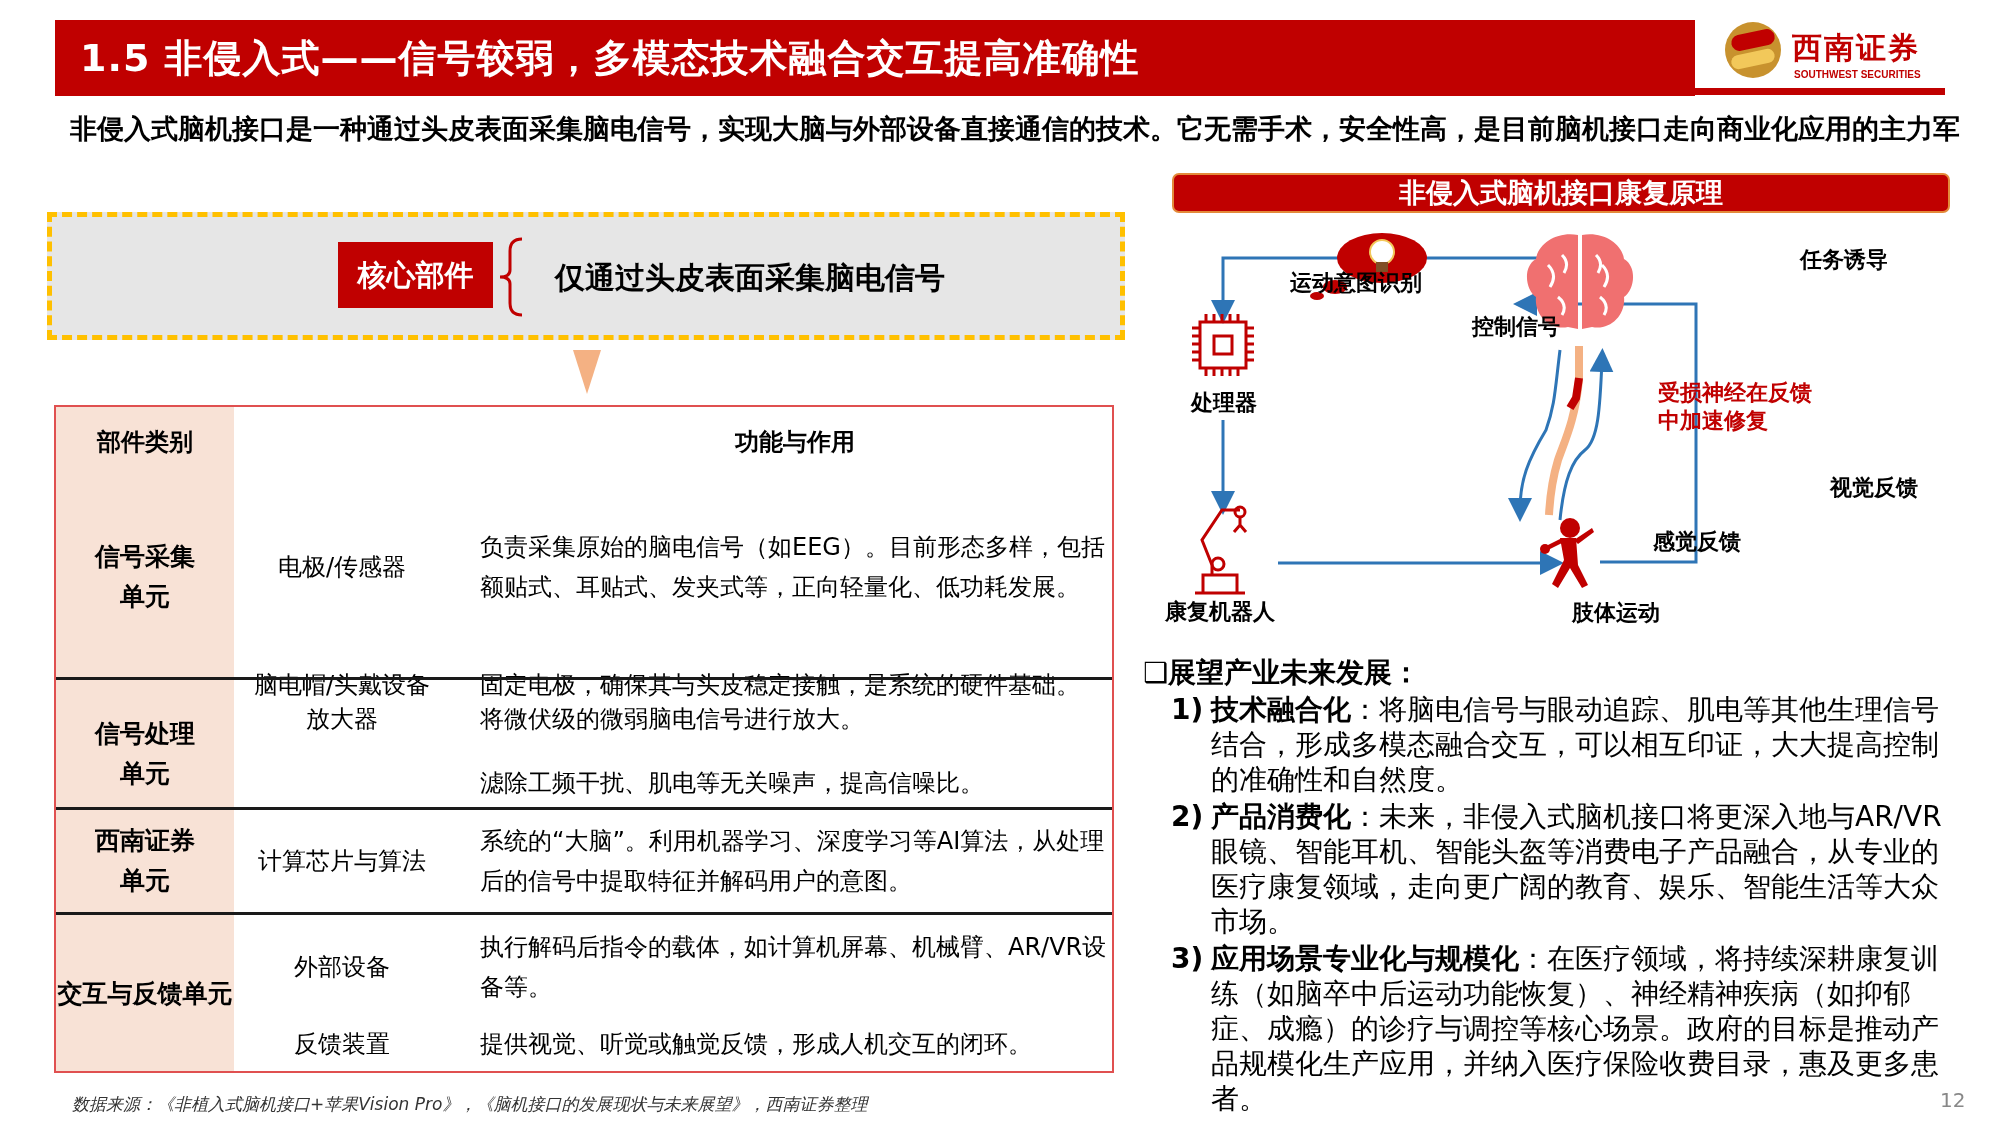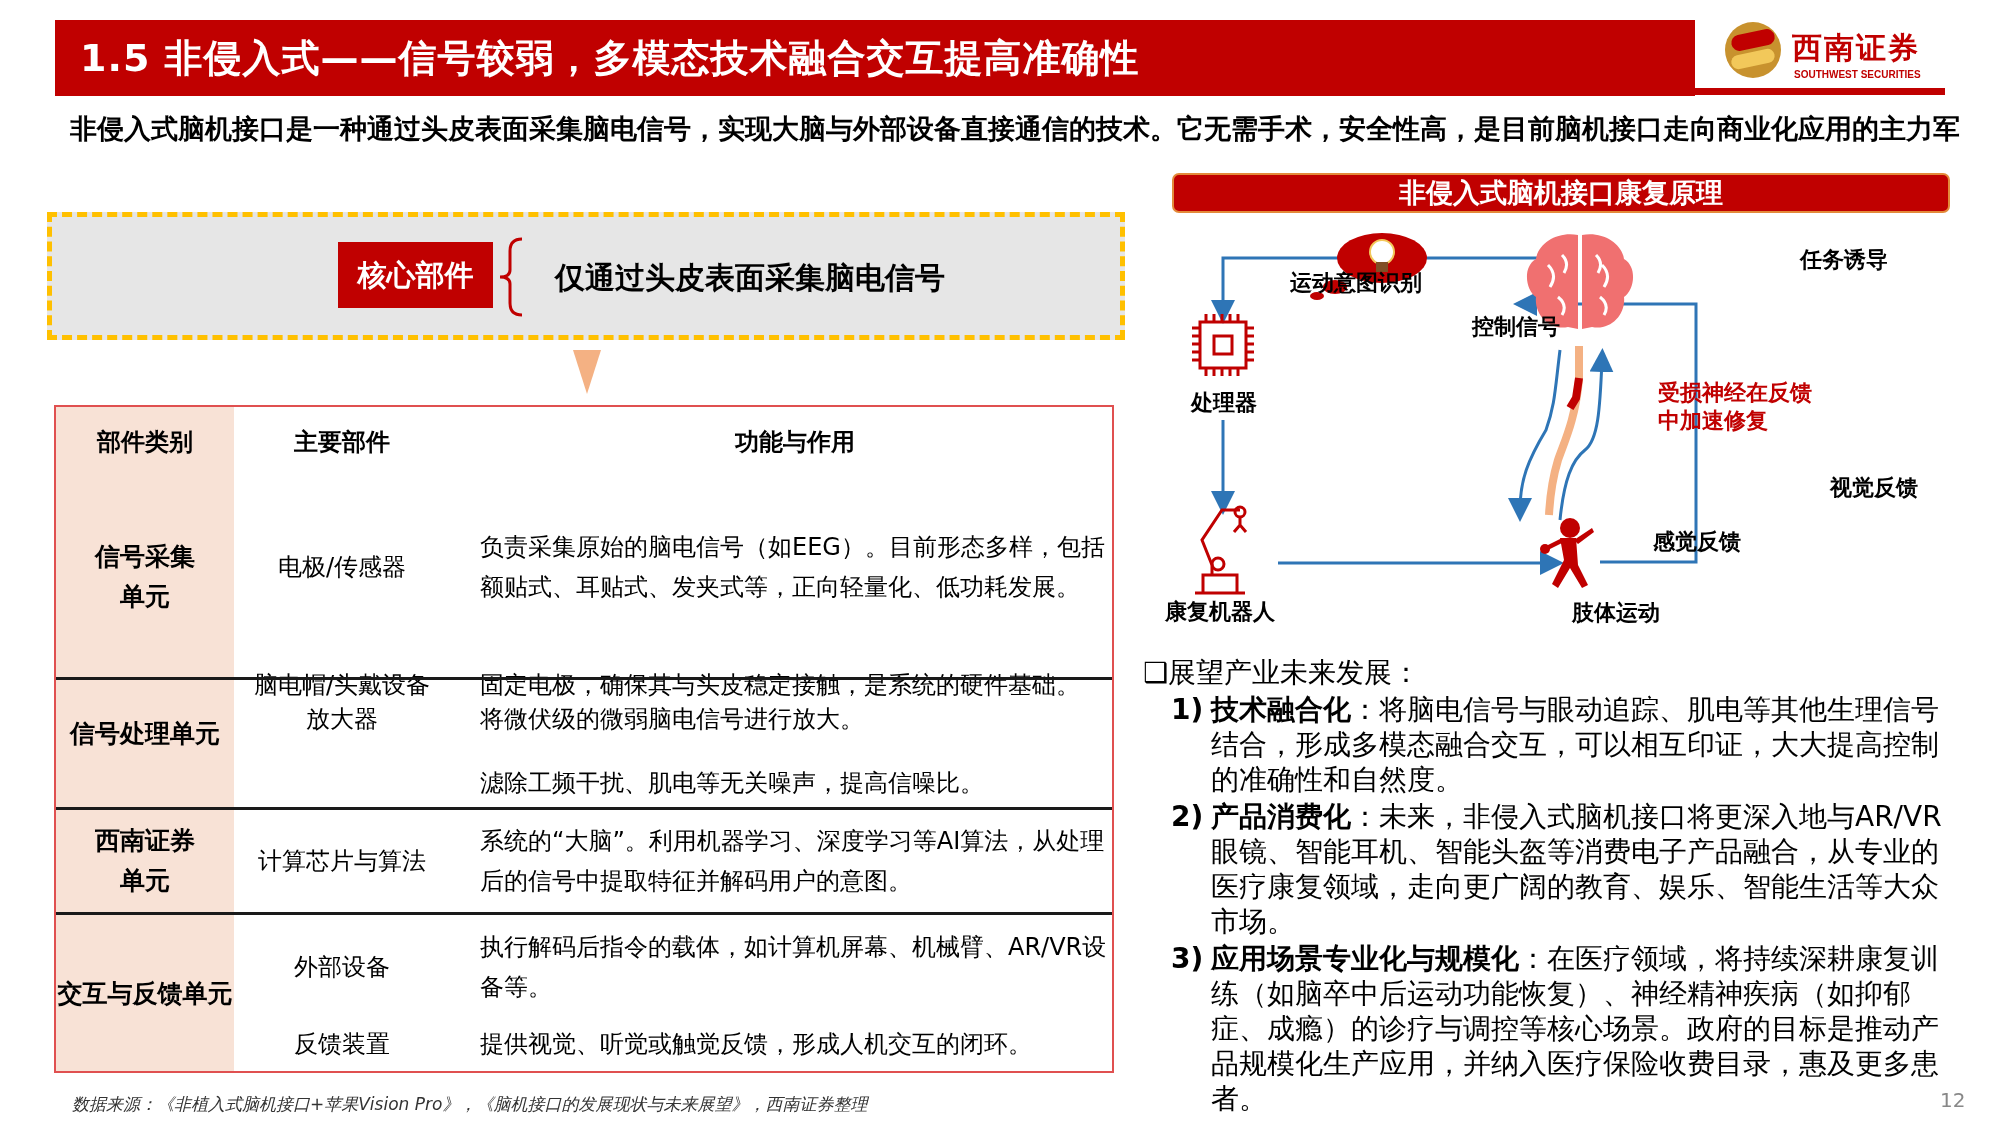--- a/index.html
+++ b/index.html
@@ -26,21 +26,21 @@
   .th{font-size:24px;font-weight:bold}
   .cat{font-size:25px;font-weight:bold;line-height:40px;width:178px;left:0}
   .part{font-size:24px;left:178px;width:216px}
   .func{font-size:24px;left:424px;width:630px;justify-content:flex-start;text-align:left;line-height:40px}
   .rowline{position:absolute;left:0;width:100%;height:3px;background:#1a1a1a}
   #source{left:72px;top:1093px;font-size:17px;font-style:italic;color:#333}
   #diagram-title{left:1172px;top:173px;width:778px;height:40px;background:#c00000;border-radius:7px;border:2px solid #e38a3a;color:#fff;font-size:27px;font-weight:bold;text-align:center;line-height:36px}
   .dlabel{position:absolute;font-size:22px;font-weight:bold;white-space:nowrap}
   .dred{color:#c00000}
   #prospect{left:1143px;top:655px;width:820px;font-size:28px;line-height:35px}
-  #prospect .head{font-weight:normal}
+  #prospect .head{font-weight:bold}
   #prospect .item{display:flex;margin-top:2px}
   #prospect .num{font-weight:bold;width:40px;flex:none;margin-left:28px}
   #prospect .body{flex:1}
   #prospect .kw{font-weight:bold}
   #page-num{left:1940px;top:1088px;font-size:20px;color:#888}
 </style>
 </head>
 <body>
 
 <div id="title-bar" class="abs">1.5 非侵入式——信号较弱，多模态技术融合交互提高准确性</div>
@@ -61,34 +61,33 @@
 <svg id="brace" class="abs" viewBox="0 0 30 82">
   <path d="M26 3 Q14 3 14 15 L14 34 Q14 41 4 41 Q14 41 14 48 L14 67 Q14 79 26 79" fill="none" stroke="#c00000" stroke-width="3"></path>
 </svg>
 <div id="core-text" class="abs">仅通过头皮表面采集脑电信号</div>
 <div id="down-tri" class="abs"></div>
 
 <div id="table" class="abs">
   <div class="col0bg"></div>
 
   <div class="cell th" style="left:0;top:0;width:178px;height:70px">部件类别</div>
-  <div class="cell th" style="left:178px;top:0;width:216px;height:70px">主要部件</div>
   <div class="cell th" style="left:424px;top:0;width:630px;height:70px">功能与作用</div>
 
   <div class="cell cat" style="top:120px;height:100px;flex-direction:column">
     <span>信号采集</span>
     <span>单元</span>
   </div>
   <div class="cell part" style="top:120px;height:80px">电极/传感器</div>
   <div class="cell func" style="top:70px;height:180px">负责采集原始的脑电信号（如EEG）。目前形态多样，包括额贴式、耳贴式、发夹式等，正向轻量化、低功耗发展。</div>
   <div class="cell part" style="top:248px;height:60px">脑电帽/头戴设备</div>
   <div class="cell func" style="top:248px;height:60px">固定电极，确保其与头皮稳定接触，是系统的硬件基础。</div>
   <div class="rowline" style="top:270px"></div>
 
-  <div class="cell cat" style="top:272px;height:110px;flex-direction:row">
+  <div class="cell cat" style="top:292px;height:110px;flex-direction:column">
     <span>信号处理</span>
     <span>单元</span>
   </div>
   <div class="cell part" style="top:288px;height:48px">放大器</div>
   <div class="cell func" style="top:288px;height:48px">将微伏级的微弱脑电信号进行放大。</div>
   <div class="cell func" style="top:352px;height:48px">滤除工频干扰、肌电等无关噪声，提高信噪比。</div>
   <div class="rowline" style="top:400px"></div>
 
   <div class="cell cat" style="top:403px;height:102px;flex-direction:column">
     <span>西南证券</span>

